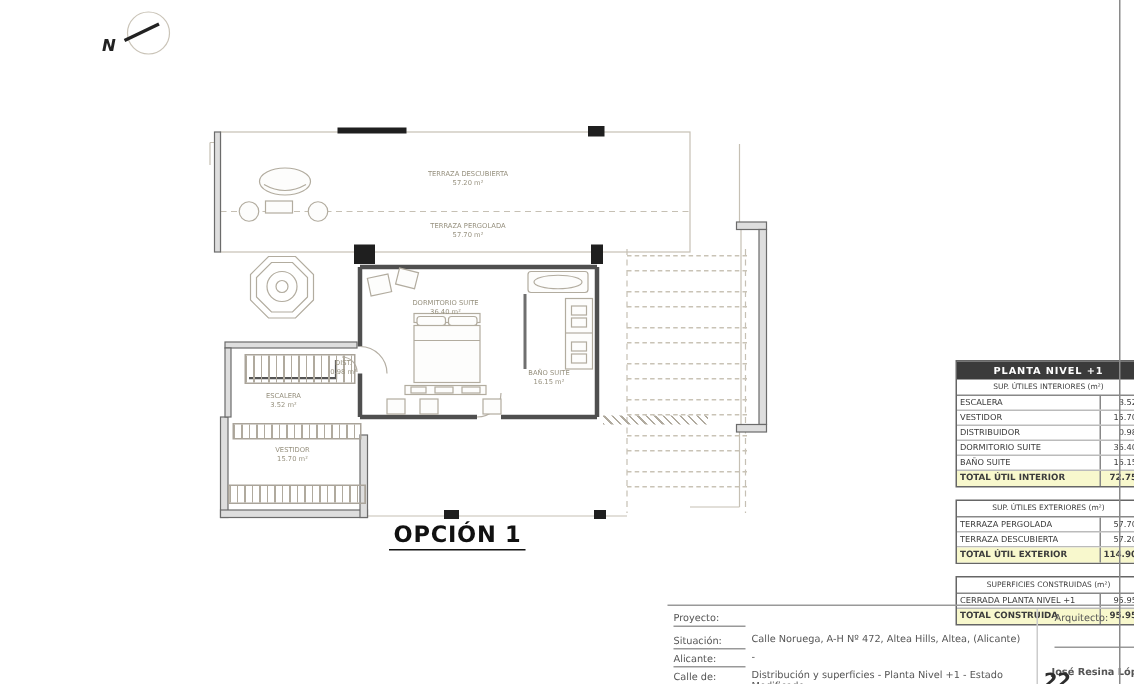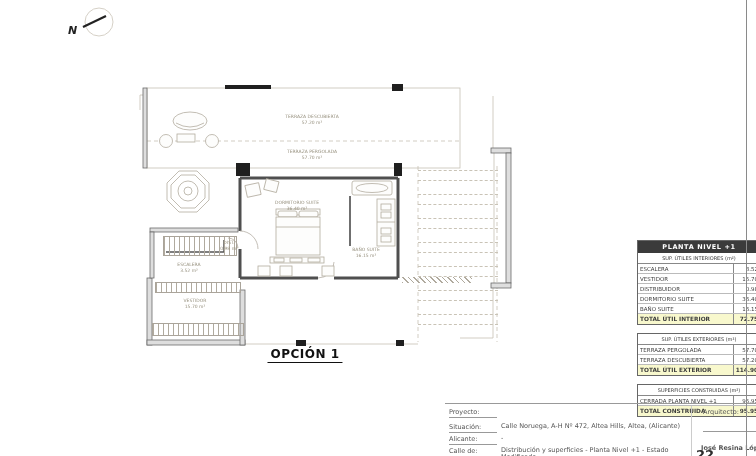--- a/index.html
+++ b/index.html
@@ -12,21 +12,21 @@
   .pband{position:absolute;left:418px;width:80px;height:9px;
          border-top:1px dashed #c9c3b6;border-bottom:1px dashed #c9c3b6;}
   .vhatch{position:absolute;background:repeating-linear-gradient(90deg,#b0aa9e 0 1px,transparent 1px 5px);
           border:1px solid #aaa49a;}
   .dhatch{position:absolute;background:repeating-linear-gradient(45deg,#b0aa9e 0 1px,transparent 1px 4px);}
 
   .rlabel{position:absolute;transform:translateX(-50%);text-align:center;color:#97917f;
           font-size:4.5px;line-height:5.5px;white-space:nowrap;}
   .rlabel span{display:block;}
   .caption{position:absolute;left:305px;top:347px;transform:translateX(-50%);
-           font-size:12px;font-weight:bold;color:#111;letter-spacing:.5px;
+           font-size:15px;font-weight:bold;color:#111;letter-spacing:.5px;
            border-bottom:1.5px solid #111;padding:0 3px 1px;}
 
   
   .tables{position:absolute;left:637px;top:240px;width:124px;color:#3c3c3c;}
   .tbl{border:1px solid #666;background:#fff;margin-bottom:8px;font-size:5.5px;}
   .tbl-title{background:#3b3b3b;color:#fff;font-weight:bold;text-align:center;
              font-size:6.5px;padding:2px 0;letter-spacing:.6px;}
   .tbl-sub{text-align:center;padding:2px 0;border-bottom:1px solid #888;font-size:5px;}
   .trow{display:flex;border-bottom:1px solid #bbb;height:9px;align-items:stretch;}
   .trow:last-child{border-bottom:none;}

